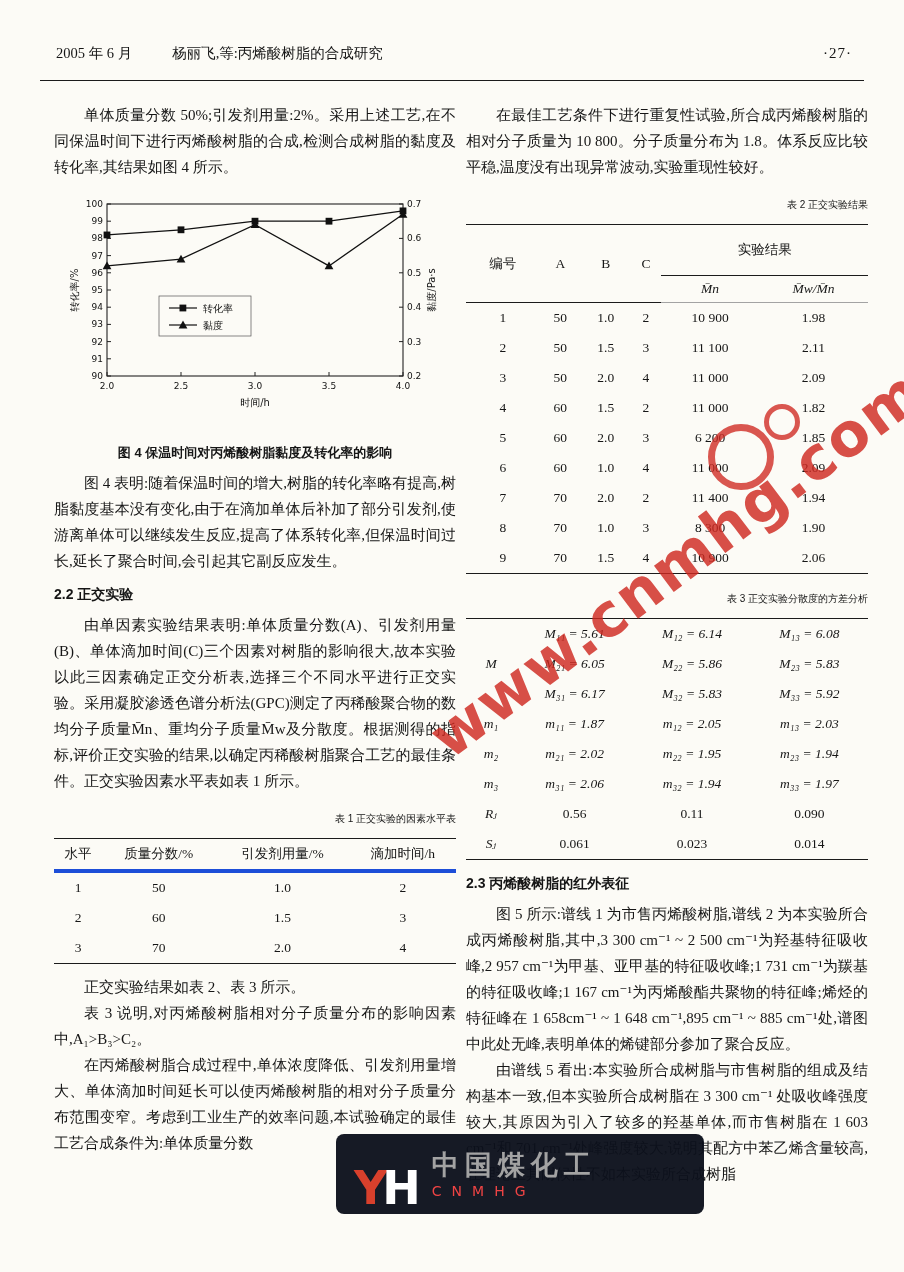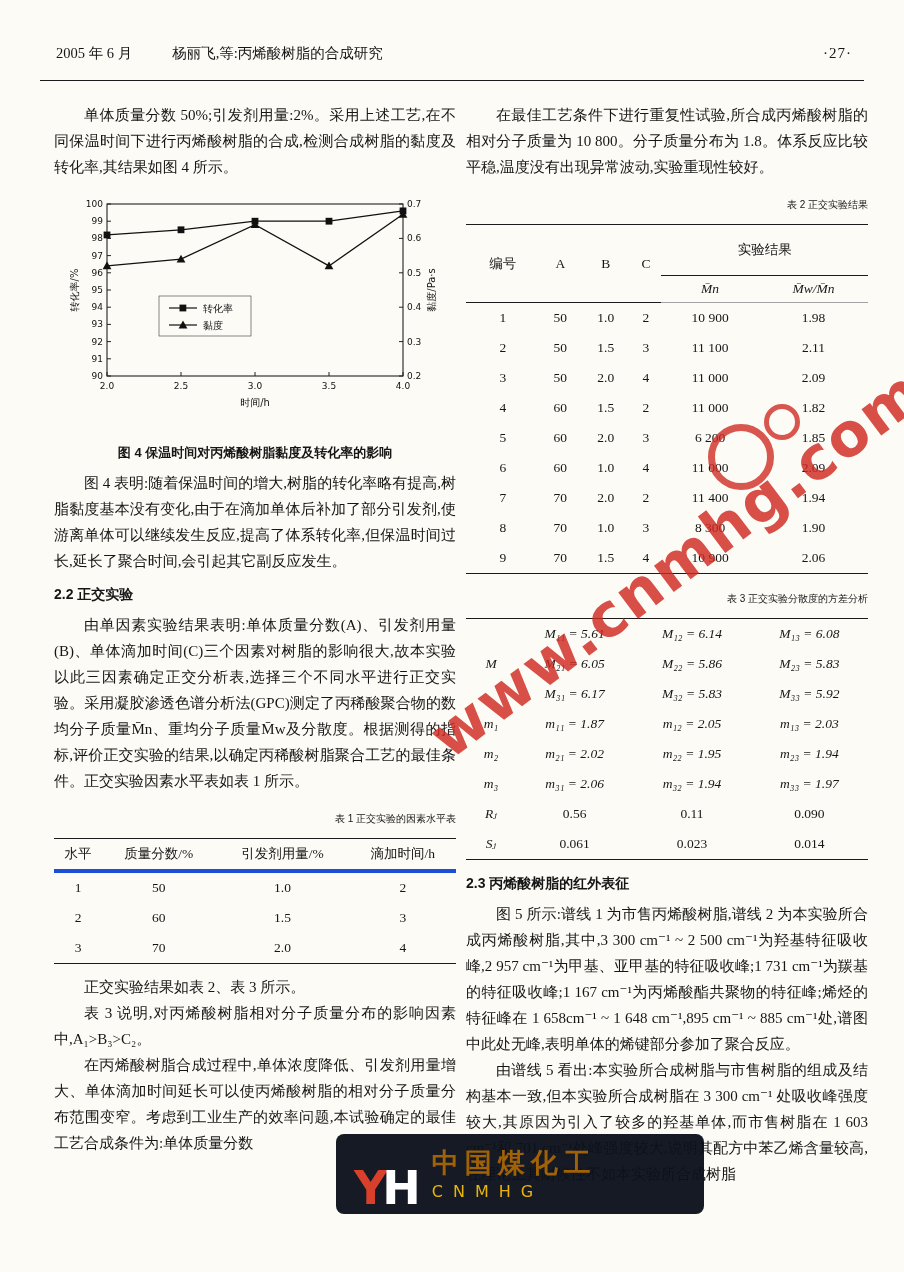--- a/index.html
+++ b/index.html
@@ -45,23 +45,23 @@
   .wm-ring.r1{left:708px;top:424px;width:66px;height:66px;border:7px solid rgba(206,40,32,0.78);}
   .wm-ring.r2{left:764px;top:404px;width:36px;height:36px;border:5px solid rgba(206,40,32,0.78);}
   
   .logo-box{position:absolute;left:336px;top:1134px;width:368px;height:80px;z-index:6;
        background:rgba(13,17,28,0.96);border-radius:8px;display:flex;align-items:center;
        gap:16px;padding:0 18px;}
   .logo-mark{font-family:"DejaVu Sans","Liberation Sans",sans-serif;font-weight:bold;
        font-size:46px;line-height:1;letter-spacing:-5px;margin-top:28px;}
   .lm-a{color:#d8402c;}
   .lm-b{color:#ffffff;}
-  .logo-cn{color:#a16207;font-size:27px;font-weight:bold;letter-spacing:6px;line-height:1.2;
+  .logo-cn{color:#a3a3a3;font-size:27px;font-weight:bold;letter-spacing:6px;line-height:1.2;
        font-family:"Liberation Sans","DejaVu Sans",sans-serif;}
-  .logo-en{color:#eab308;font-size:16px;letter-spacing:10px;margin-top:2px;
+  .logo-en{color:#ef4444;font-size:14px;letter-spacing:10px;margin-top:2px;
        font-family:"DejaVu Sans","Liberation Sans",sans-serif;}
 </style>
 </head>
 <body>
 
 <div class="page">
 
   <div class="hdr">
     <span>2005 年 6 月</span>
     <span class="title">杨丽飞,等:丙烯酸树脂的合成研究</span>

